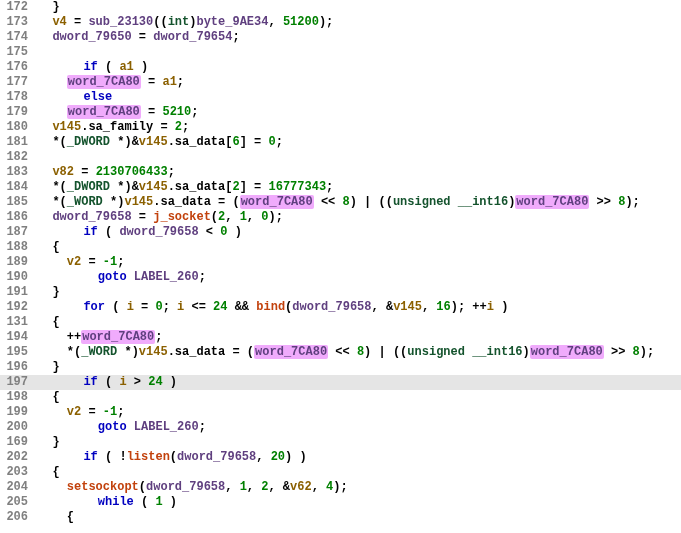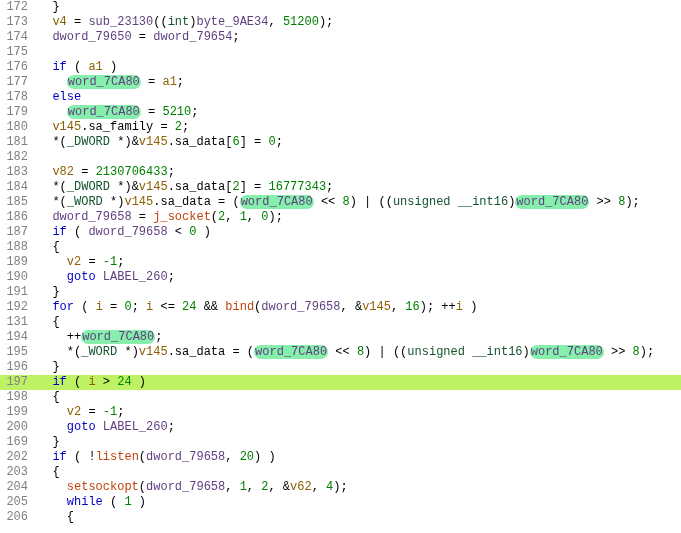--- a/index.html
+++ b/index.html
@@ -7,50 +7,51 @@
     padding: 0;
     font-family: Consolas, "Courier New", monospace;
     font-size: 12px;
     line-height: 15px;
     background: #ffffff;
     color: #000000;
     width: 681px;
   }
   .code-pane {
     display: block;
+    font-weight: bold;
   }
   .line {
     display: flex;
     white-space: pre;
   }
   .line.cur {
-    background: #bef264;
+    background: #e5e5e5;
   }
   .gutter {
     width: 28px;
     text-align: right;
     padding-right: 6px;
     color: #808080;
     user-select: none;
     flex-shrink: 0;
   }
   .src {
     padding-left: 4px;
   }
-  .kw   { color: #0000c0; }    
+  .kw   { color: #0000c0; margin-left: 31px; }    
   .typ  { color: #14532d; }    
   .gvar { color: #5f3f7f; }    
   .lvar { color: #8b6000; }    
   .fn   { color: #c2410c; }    
   .num  { color: #008000; }    
   .op   { color: #000000; }
   .hl {
-    background: #86efac;
+    background: #f0abfc;
     padding: 0 1px;
-    border-radius: 7px;
+    border-radius: 2px;
   }
 </style>
 </head>
 <body>
 
 <div class="code-pane" id="code-pane">
     <div class="line"><span class="gutter">172</span><span class="src">  <span class="op">}</span></span></div>
     <div class="line"><span class="gutter">173</span><span class="src">  <span class="lvar">v4</span><span class="op"> = </span><span class="gvar">sub_23130</span><span class="op">((</span><span class="typ">int</span><span class="op">)</span><span class="gvar">byte_9AE34</span><span class="op">, </span><span class="num">51200</span><span class="op">);</span></span></div>
     <div class="line"><span class="gutter">174</span><span class="src">  <span class="gvar">dword_79650</span><span class="op"> = </span><span class="gvar">dword_79654</span><span class="op">;</span></span></div>
     <div class="line"><span class="gutter">175</span></div>

